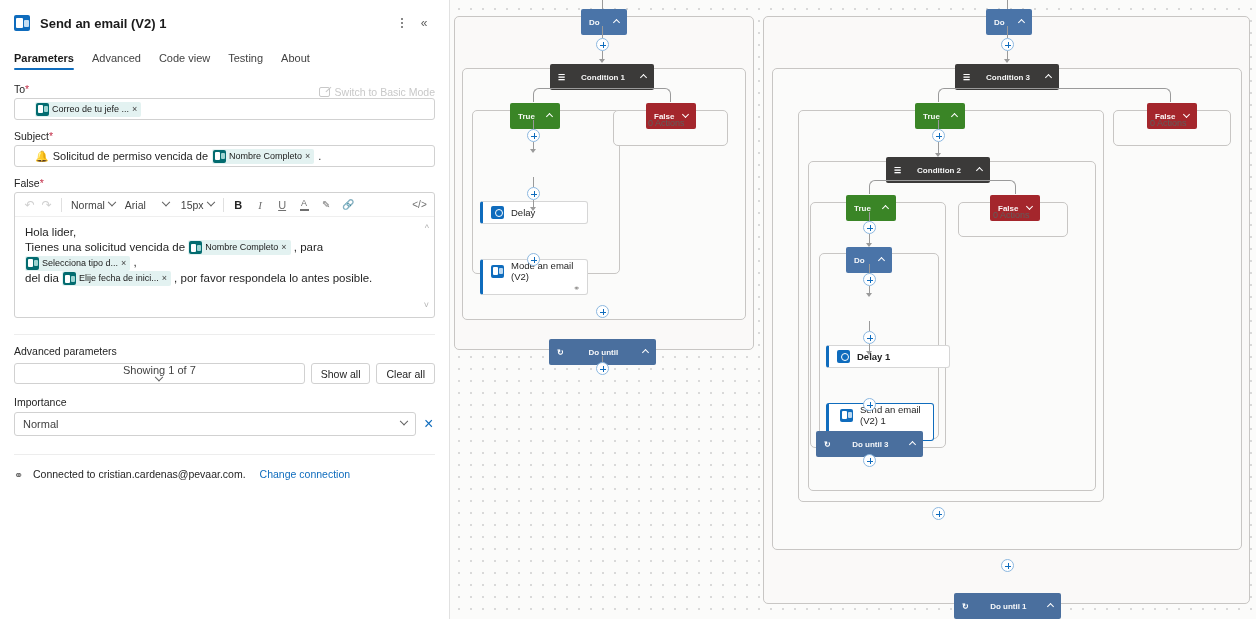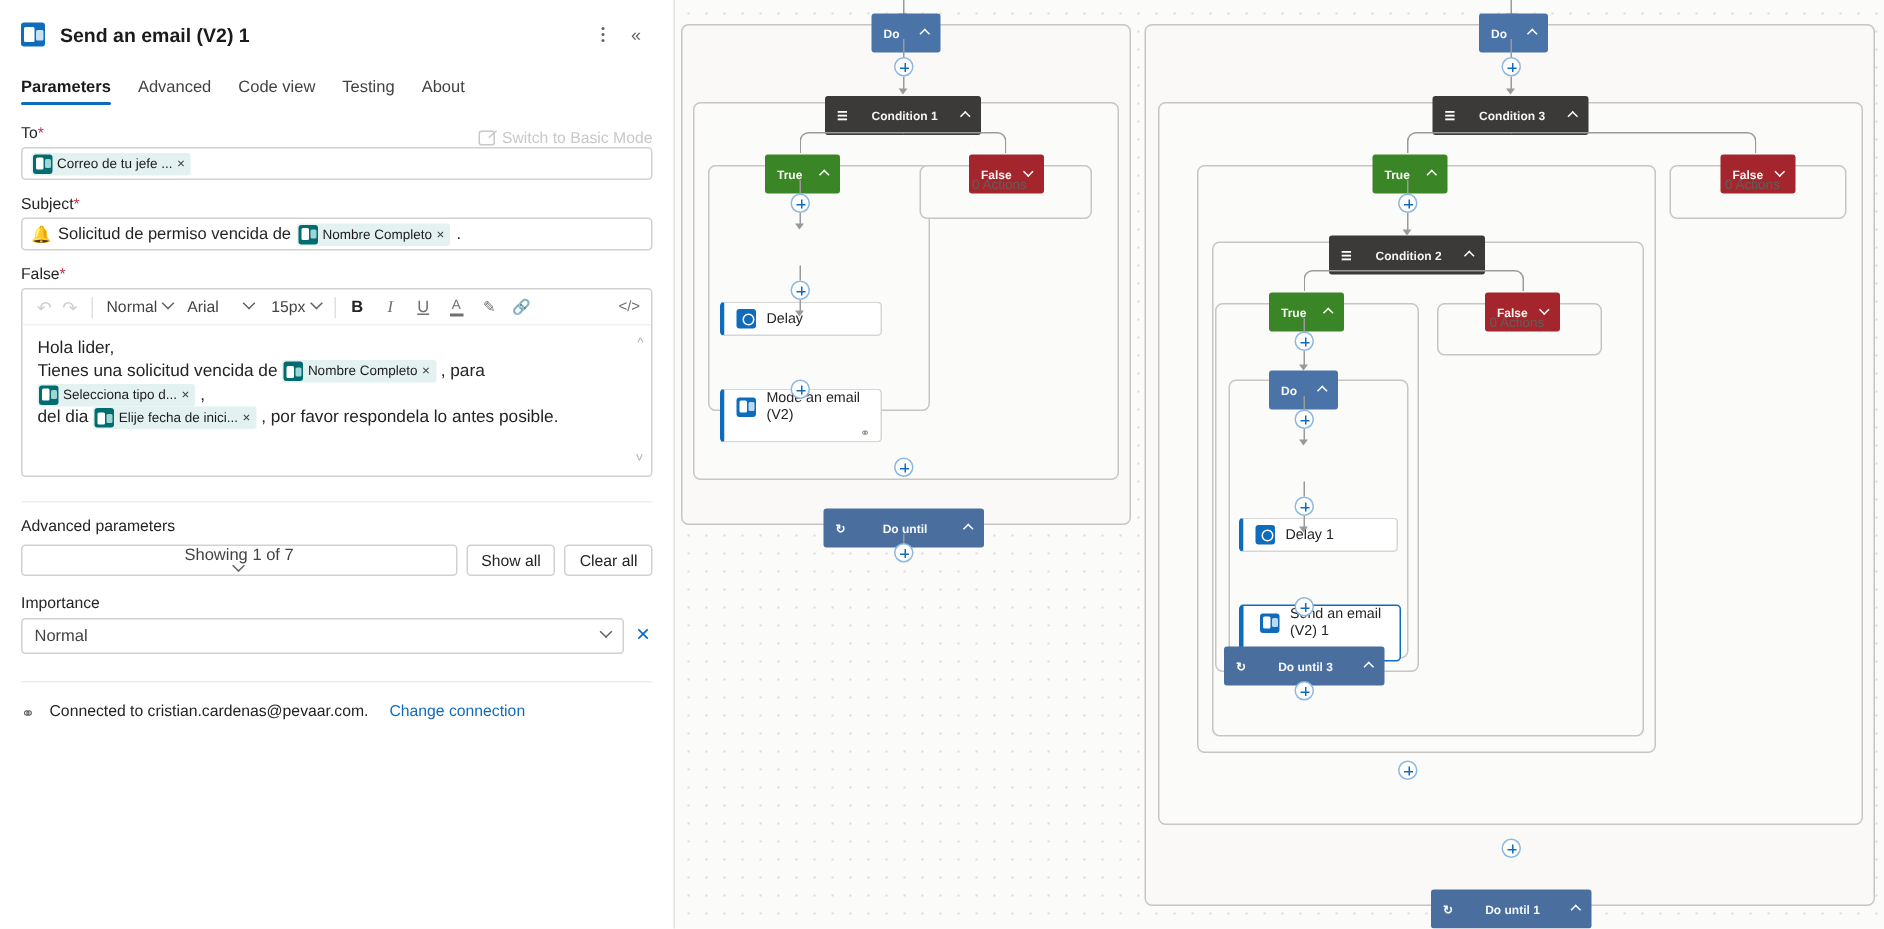--- a/index.html
+++ b/index.html
@@ -37,21 +37,21 @@
   .field-row { display:flex; align-items:flex-end; justify-content:space-between; }
   .lbl { font-size:10.5px; color:#242424; margin-bottom:3px; }
   .req { color:#c4314b; }
   .basic-mode { display:flex; align-items:center; gap:5px; color:#c8c8c8; font-size:10.5px;
                 cursor:pointer; }
   .bm-ico { width:11px; height:10px; border:1.2px solid #c8c8c8; border-radius:2px; position:relative;}
   .bm-ico::after{content:"";position:absolute;right:-3px;top:1px;width:7px;height:1.2px;
                  background:#c8c8c8;transform:rotate(-42deg);}
 
   .inp { border:1px solid #d1d1d1; border-radius:3px; background:#fff; height:22px;
-         display:flex; align-items:center; padding:0 6px; font-size:11px; gap:4px;
+         display:flex; align-items:center; padding:0 20px; font-size:11px; gap:4px;
          color:#242424; }
 
   
   .tok { display:inline-flex; align-items:center; background:#e3f2f1; border-radius:2px;
          height:15px; padding-right:4px; gap:3px; font-size:9px; color:#1b1b1b;
          vertical-align:middle; }
   .tok-ico { width:13px; height:13px; background:#036c70; border-radius:2px; position:relative;
              margin-left:1px; flex:0 0 auto; }
   .tok-ico::before{content:"";position:absolute;left:2px;top:2.5px;width:5px;height:8px;
              background:#fff;border-radius:1px;}
@@ -466,21 +466,21 @@
     <div class="scope lite" style="left:369px; top:253px; width:120px; height:186px;"></div>
     <div class="bar do" style="left:396px; top:247px; width:46px;">
       <span class="gl">Do</span>
       <span class="cv"></span>
     </div>
     <div class="line vline" style="left:419px; top:264px; height:10px;"></div>
     <div class="plus" style="left:413px; top:273px;"></div>
     <div class="line vline" style="left:419px; top:286px; height:8px;"></div>
     <div class="arrow" style="left:416px; top:293px;"></div>
 
-    <div class="card" style="left:376px; top:298px; width:106px; height:23px;">
+    <div class="card" style="left:376px; top:298px; width:124px; height:23px;font-weight:bold;">
       <div class="card-top">
         <span class="card-ico ico-delay"></span>
         <span class="card-title">Delay 1</span>
       </div>
     </div>
     <div class="line vline" style="left:419px; top:321px; height:10px;"></div>
     <div class="plus" style="left:413px; top:331px;"></div>
     <div class="line vline" style="left:419px; top:344px; height:8px;"></div>
     <div class="arrow" style="left:416px; top:351px;"></div>
 

